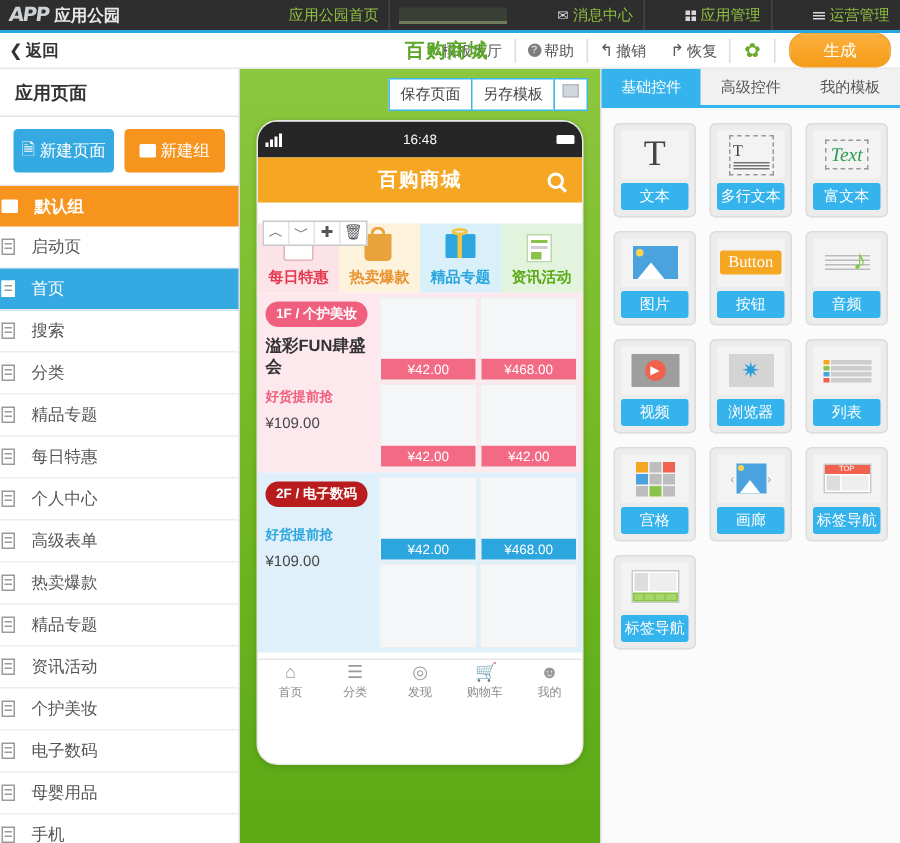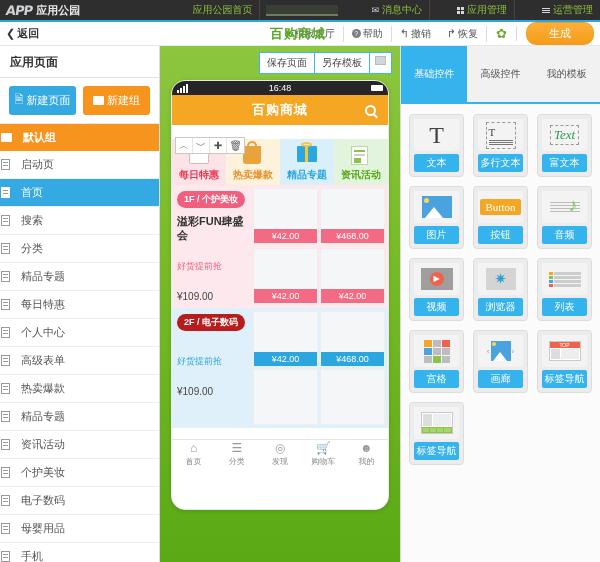--- a/index.html
+++ b/index.html
@@ -116,21 +116,21 @@
   }
   .cv-btn.ico{padding:3px 5px;}
   .mini-img{display:inline-block;width:11px;height:9px;background:#cfd6dc;border:1px solid #b5bcc2;}
 
   #phone {
     margin:6px auto 0 auto; width:218px; height:430px; background:#fff;
     border-radius:14px; border:1px solid #e9e9e9; position:relative;
     box-shadow:0 1px 4px rgba(0,0,0,.15); overflow:hidden;
   }
   #status-bar {
-    height:14px; background:#262626; color:#fff; font-size:9px;
+    height:24px; background:#262626; color:#fff; font-size:9px;
     display:flex; align-items:center; justify-content:center; position:relative;
   }
   .sig{position:absolute;left:5px;display:flex;align-items:flex-end;gap:1px;}
   .sig i{width:2px;background:#fff;display:block;}
   .batt{position:absolute;right:5px;width:12px;height:6px;background:#fff;border-radius:1px;}
   #phone-header {
     height:30px; background:#f5a623; display:flex; align-items:center;
     justify-content:center; position:relative;
   }
   #phone-title { color:#fff; font-size:13px; font-weight:bold; letter-spacing:1px; }
@@ -159,42 +159,42 @@
   }
   #el-toolbar div:last-child{border-right:none;}
 
   .floor { display:flex; }
   .floor-left { width:78px; padding:6px 5px; position:relative; }
   .badge {
     display:inline-block; color:#fff; font-size:9px; font-weight:bold;
     border-radius:9px; padding:2px 7px; margin-bottom:6px;
   }
   .fl-title{font-size:11px;font-weight:bold;color:#333;line-height:14px;}
-  .fl-sub{font-size:9px;margin:18px 0;}
+  .fl-sub{font-size:9px;margin:6px 0;font-weight:bold;}
   .fl-price{font-size:10px;color:#444;}
   .floor-right { flex:1; display:grid; grid-template-columns:1fr 1fr; gap:2px; padding:3px; }
   .cell { background:#fff; border:1px solid #eee; height:56px; display:flex; flex-direction:column; }
   .cell-img{flex:1;background:#f4f6f8;position:relative;overflow:hidden;}
   .cell-price{font-size:9px;color:#fff;text-align:center;padding:2px 0;}
 
   #bottom-nav {
     position:absolute; bottom:40px; left:0; right:0; height:30px; background:#fff;
     border-top:1px solid #e5e5e5; display:flex;
   }
   .nav-item{flex:1;display:flex;flex-direction:column;align-items:center;justify-content:center;gap:1px;cursor:pointer;}
   .nav-item span{font-size:8px;color:#8b8b8b;}
   .nav-ico{width:13px;height:13px;border:1px solid #b9b9b9;border-radius:2px;}
 
   
   #right { width:200px; background:#fbfbfb; border-left:1px solid #dcdcdc; }
   #rp-tabs { display:flex; align-items:center; gap:2px; padding:7px 4px 6px 6px; }
   .rp-tab { font-size:10px; color:#666; padding:3px 7px; border-radius:10px; cursor:pointer; white-space:nowrap;}
   .rp-tab.active{background:#35b3ec;color:#fff;}
   #rp-subtabs { display:flex; border-bottom:2px solid #35b3ec; background:#f1f1f1; }
-  .rp-sub{flex:1;text-align:center;font-size:10px;color:#555;padding:21px 0;cursor:pointer;}
+  .rp-sub{flex:1;text-align:center;font-size:10px;color:#555;padding:5px 0;cursor:pointer;}
   .rp-sub.active{background:#35b3ec;color:#fff;}
   #widgets { display:grid; grid-template-columns:repeat(3,1fr); gap:9px; padding:10px 8px; }
   .widget {
     background:#ececec; border:1px solid #dcdcdc; border-radius:4px; padding:4px;
     display:flex; flex-direction:column; align-items:center; gap:3px; cursor:pointer;
   }
   .w-preview{height:32px;width:100%;background:#f3f3f3;display:flex;align-items:center;justify-content:center;overflow:hidden;}
   .w-label{background:#35b3ec;color:#fff;font-size:10px;width:100%;text-align:center;border-radius:2px;padding:2px 0;}
 </style>
 </head>

